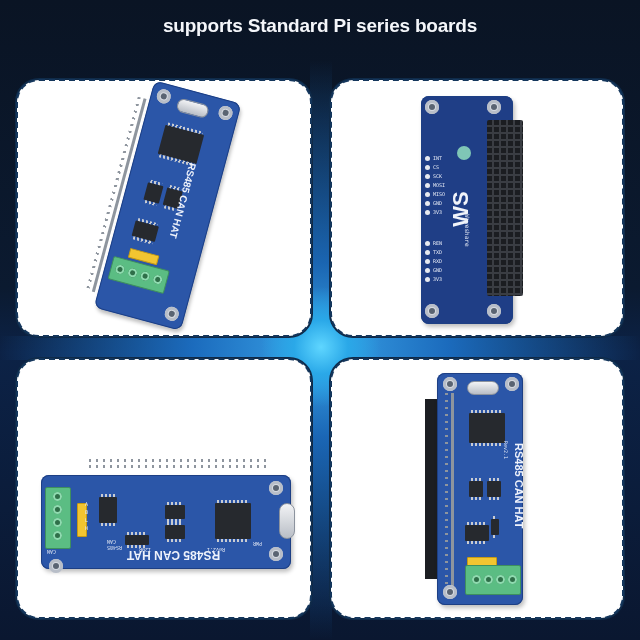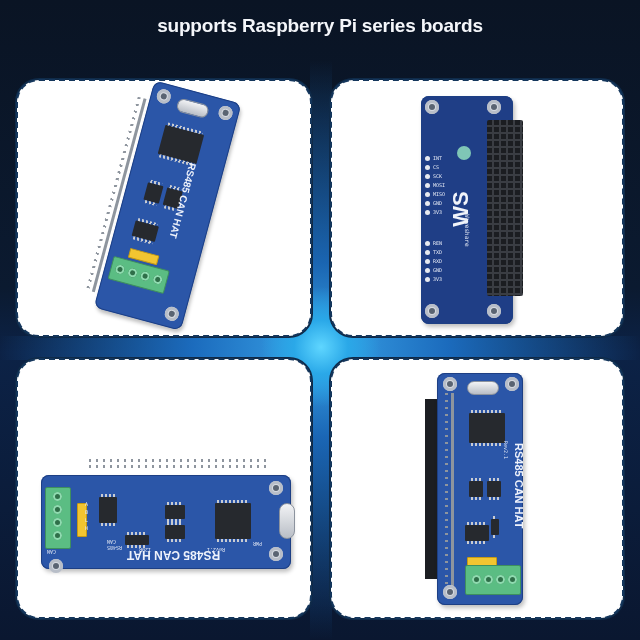--- a/index.html
+++ b/index.html
@@ -44,21 +44,21 @@
     background-blend-mode:lighten;}
   .label{position:absolute;color:#eef2fb;font-weight:bold;white-space:nowrap;}
   .silk{position:absolute;color:#e3e8f4;font-size:5px;white-space:nowrap;font-family:"DejaVu Sans Mono",monospace;}
   .pad{position:absolute;width:5px;height:5px;border-radius:50%;background:#e7eaf0;}
   .logo{position:absolute;color:#f1f4fa;font-weight:bold;font-size:22px;}
 </style>
 </head>
 <body>
 
 <div class="title">
-  <div>supports Raspberry Pi series boards</div>
+  <div>supports Standard Pi series boards</div>
 </div>
 
 <div class="panel" id="p1">
   <div class="board" style="left:85px;top:8px;width:130px;height:240px;transform:rotate(15deg);transform-origin:center;">
     <div class="pcb" style="left:20px;top:0;width:90px;height:235px;"></div>
     <div class="pin-col-v" style="left:8px;top:20px;height:200px;box-shadow:6px 0 0 #8e959e;"></div>
     <div class="hole" style="left:26px;top:6px;"></div>
     <div class="hole" style="left:90px;top:6px;"></div>
     <div class="hole" style="left:90px;top:214px;"></div>
     <div class="crystal" style="left:48px;top:10px;width:30px;height:12px;"></div>

